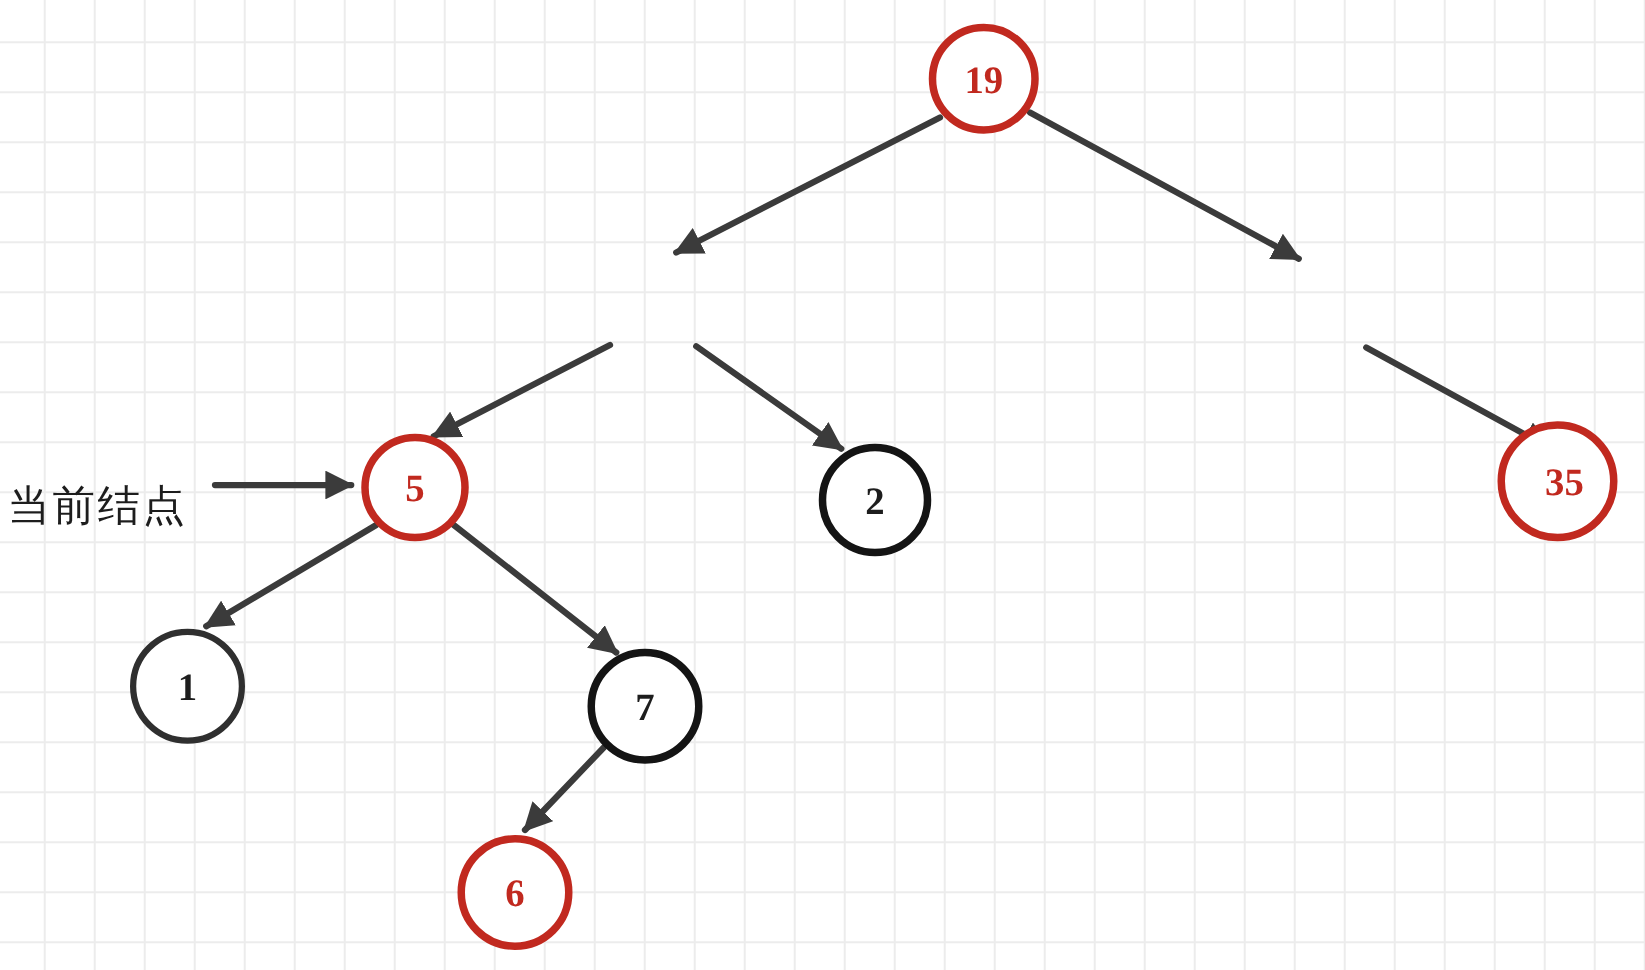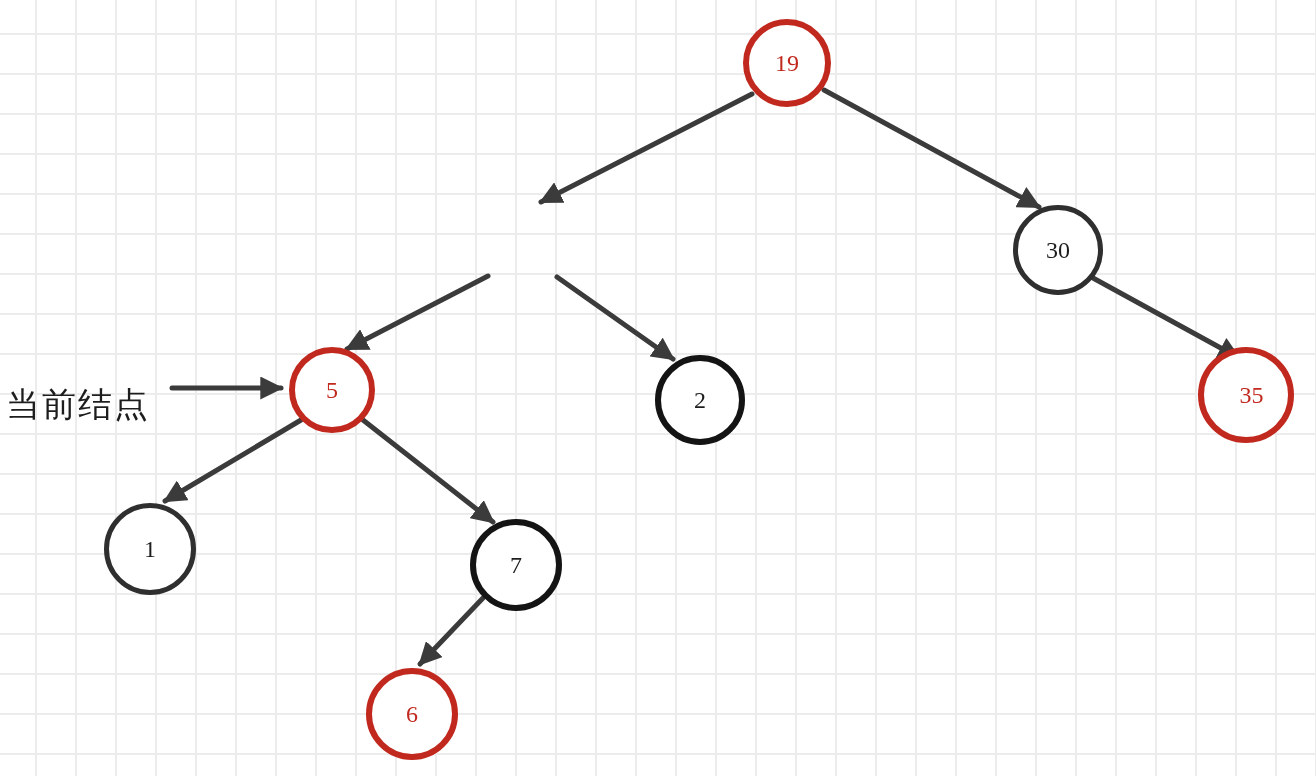--- a/index.html
+++ b/index.html
@@ -35,22 +35,23 @@
   }
   .node {
     position: absolute;
     z-index: 2;
     box-sizing: border-box;
     border-radius: 50%;
     background: #ffffff;
     display: flex;
     align-items: center;
     justify-content: center;
-    font-size: 24px;
+    font-size: 31px;
     line-height: 1;
+    font-weight: bold;
   }
   .node.red {
     border: 6px solid var(--red, #c1291f);
     color: var(--red, #c1291f);
   }
   .node.black {
     border: 6px solid var(--black, #141414);
     color: var(--text_dark, #1d1d1d);
   }
   .node.soft {
@@ -90,33 +91,30 @@
     <line x1="172" y1="388" x2="281" y2="388" marker-end="url(#ah)"></line>
   </svg>
 
   <div class="annotation-label">当前结点</div>
 
   <div class="node red" style="left:743px; top:19px; width:88px; height:88px;">
     <span>19</span>
   </div>
 
 
-  <div class="node black soft" style="left:1013px; top:205px; width:90px; height:90px;">
-    <span>30</span>
-  </div>
 
   <div class="node red" style="left:289px; top:347px; width:86px; height:86px;">
     <span>5</span>
   </div>
 
   <div class="node black" style="left:655px; top:355px; width:90px; height:90px;">
     <span>2</span>
   </div>
 
-  <div class="node red" style="left:1198px; top:347px; width:96px; height:96px;padding-left:11px;">
+  <div class="node red" style="left:1198px; top:337px; width:96px; height:96px;padding-left:11px;">
     <span>35</span>
   </div>
 
   <div class="node black soft" style="left:104px; top:503px; width:92px; height:92px;">
     <span>1</span>
   </div>
 
   <div class="node black" style="left:470px; top:519px; width:92px; height:92px;">
     <span>7</span>
   </div>

